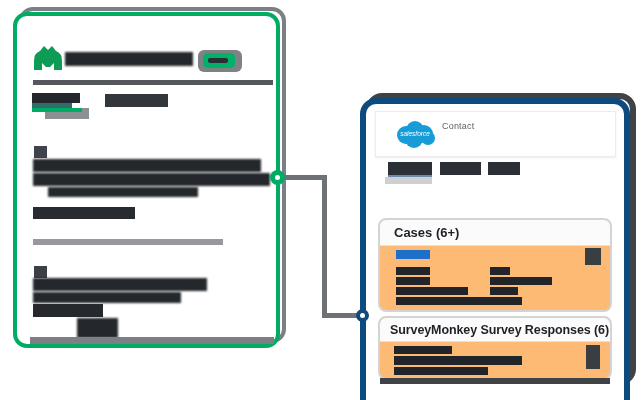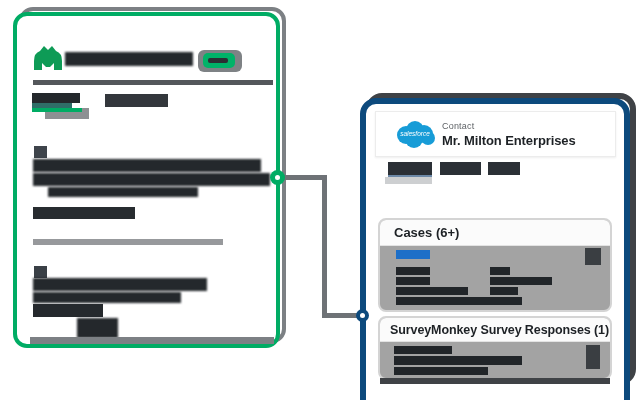--- a/index.html
+++ b/index.html
@@ -37,21 +37,21 @@
              box-shadow:0 1px 2px rgba(0,0,0,.07);}
   .sf-eyebrow{font-size:9px;color:#5f6367;letter-spacing:.2px;}
   .sf-title{font-size:13px;font-weight:bold;color:#1d2125;letter-spacing:-.1px;}
   .sf-cloud-text{position:absolute;left:0;top:11px;width:42px;text-align:center;
                  font-size:6.5px;font-style:italic;color:#fff;}
   .rw-tab{background:#2b3036;}
   .rw-tab-underline{background:#6d89a8;}
   .rw-tab-gray{background:#cdcfd1;}
   .panel-row{background:#fff;border:1px solid #e6e6e6;border-radius:3px;box-shadow:0 2px 0 #e0e0e0;
              display:flex;align-items:center;padding-left:17px;font-size:13px;font-weight:bold;color:#1d2125;}
-  .panel-card{background:#a3a3a3;border:2px solid #d4d4d4;border-radius:8px;overflow:hidden;}
+  .panel-card{background:#fdba74;border:2px solid #d4d4d4;border-radius:8px;overflow:hidden;}
   .panel-card-header{height:26px;background:#fbfbfb;border-bottom:1px solid #e3e3e3;
                      display:flex;align-items:center;padding-left:14px;
                      font-size:13px;font-weight:bold;color:#1d2125;}
   .panel-card-body{position:relative;}
   .redact-b{position:absolute;background:#212529;}
   .redact-link{position:absolute;background:#1D6FC8;}
   .inner-shadow-right{background:#3F4246;}
 </style>
 </head>
 <body>
@@ -114,21 +114,20 @@
             <circle cx="12" cy="16" r="9"></circle>
             <circle cx="21" cy="11" r="9"></circle>
             <circle cx="30" cy="15" r="9"></circle>
             <circle cx="34" cy="19" r="7"></circle>
             <circle cx="20" cy="20" r="9"></circle>
           </g>
         </svg>
         <span class="sf-cloud-text">salesforce</span>
       </div>
       <div class="abs sf-eyebrow" style="left:66px;top:9px;">Contact</div>
-      <div class="abs sf-title" style="left:66px;top:21px;">Mr. Milton Enterprises</div>
     </div>
 
     <div class="abs rw-tab-gray" style="left:19px;top:73px;width:47px;height:7px;"></div>
     <div class="abs rw-tab" style="left:22px;top:58px;width:44px;height:13px;"></div>
     <div class="abs rw-tab-underline" style="left:22px;top:71px;width:44px;height:2px;"></div>
     <div class="abs rw-tab" style="left:74px;top:58px;width:41px;height:13px;"></div>
     <div class="abs rw-tab" style="left:122px;top:58px;width:32px;height:13px;"></div>
 
 
     <div class="abs panel-card" style="left:12px;top:114px;width:234px;height:94px;">
@@ -143,21 +142,21 @@
         <div class="redact-b" style="left:16px;top:31px;width:34px;height:8px;"></div>
         <div class="redact-b" style="left:110px;top:31px;width:62px;height:8px;"></div>
         <div class="redact-b" style="left:16px;top:41px;width:72px;height:8px;"></div>
         <div class="redact-b" style="left:110px;top:41px;width:28px;height:8px;"></div>
         <div class="redact-b" style="left:16px;top:51px;width:126px;height:8px;"></div>
       </div>
     </div>
 
     <div class="abs panel-card" style="left:12px;top:212px;width:234px;height:64px;">
       <div class="panel-card-header" style="height:24px;padding-left:10px;font-size:12.5px;letter-spacing:-0.1px;">
-        <span>SurveyMonkey Survey Responses (1)</span>
+        <span>SurveyMonkey Survey Responses (6)</span>
       </div>
       <div class="panel-card-body" style="height:38px;">
         <div class="redact-b" style="left:14px;top:4px;width:58px;height:8px;"></div>
         <div class="redact-b" style="left:206px;top:3px;width:14px;height:24px;background:#3a3e42;"></div>
         <div class="redact-b" style="left:14px;top:14px;width:128px;height:9px;"></div>
         <div class="redact-b" style="left:14px;top:25px;width:94px;height:8px;"></div>
       </div>
     </div>
 
     <div class="abs inner-shadow-right" style="left:14px;top:274px;width:230px;height:6px;"></div>

